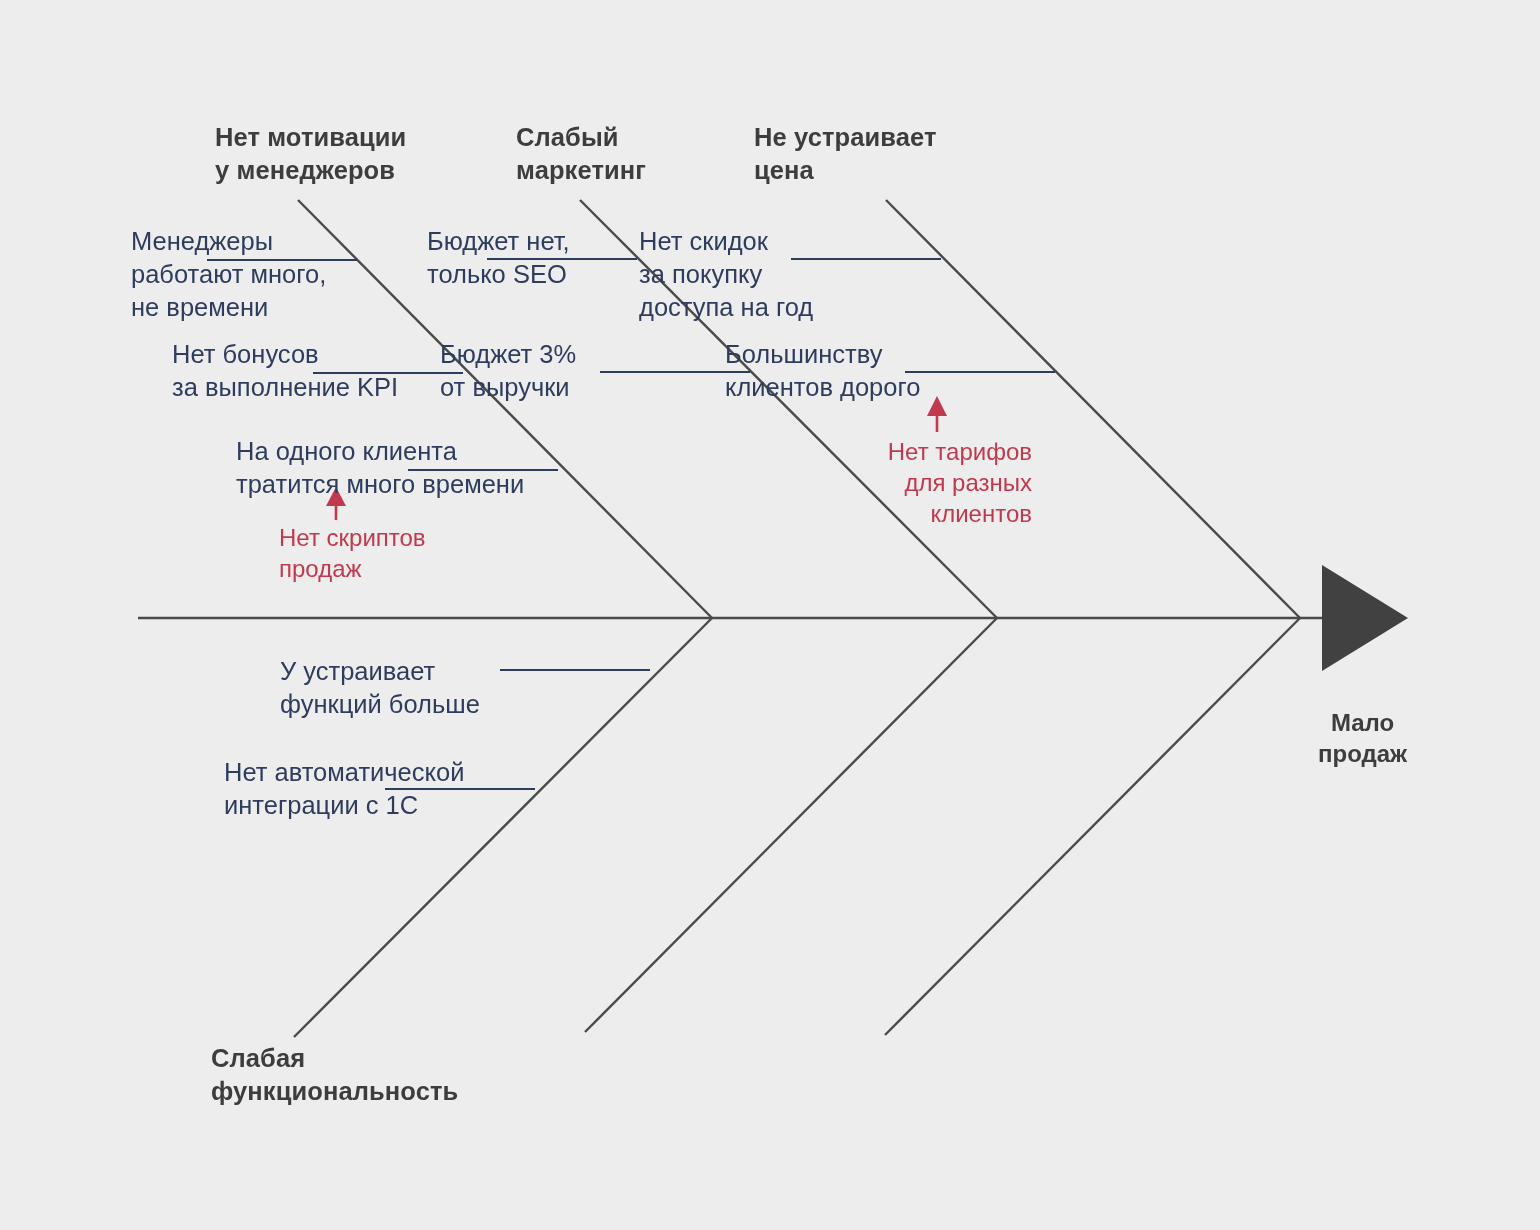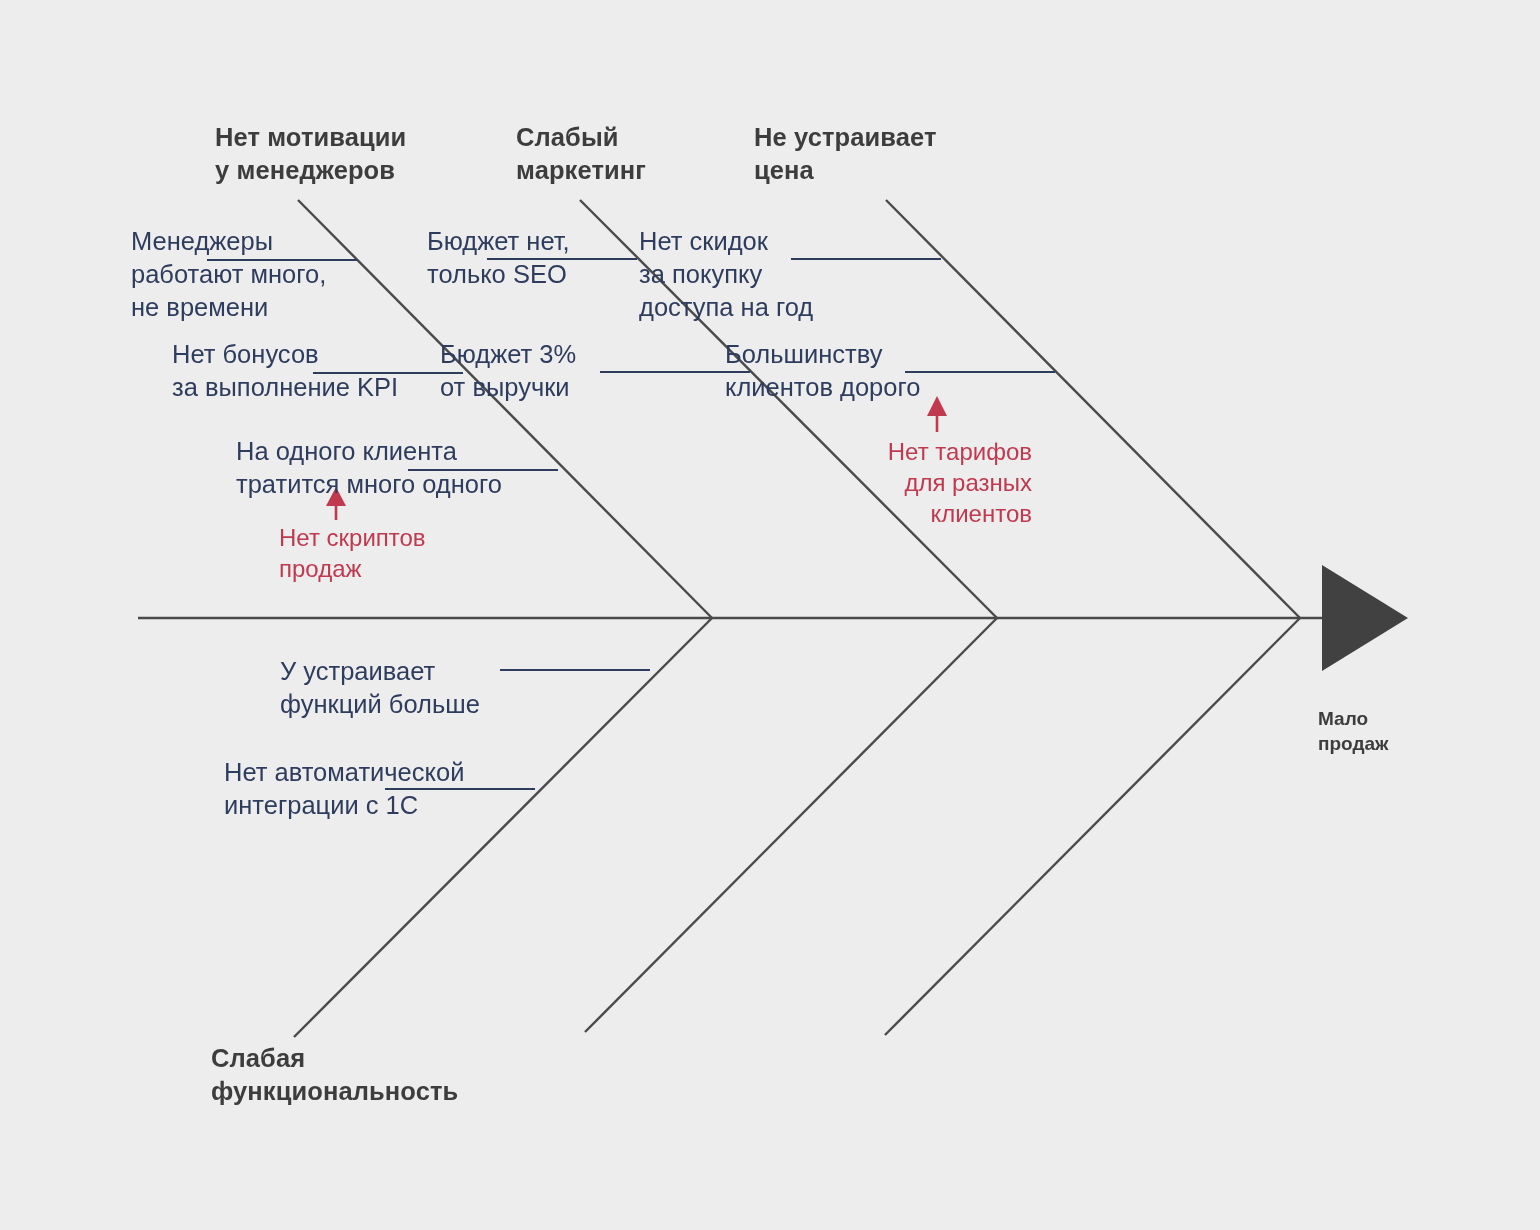--- a/index.html
+++ b/index.html
@@ -58,23 +58,24 @@
     white-space: pre;
     line-height: 1.30;
   }
   .category-label {
     font-size: 25.5px;
     font-weight: bold;
     color: #3d3d3d;
     letter-spacing: 0.1px;
   }
   .effect-label {
-    font-size: 19px;
+    font-size: 24px;
     font-weight: bold;
     color: #3d3d3d;
+    text-align: center;
   }
   .cause-label {
     font-size: 25.5px;
     font-weight: normal;
     color: #2e3c5d;
   }
   .cause-label.ta-right {
   }
   .annot-label {
     font-size: 24px;
@@ -136,21 +137,21 @@
   <div class="txt category-label" style="left:754px; top:121px;"><span>Не устраивает</span><br><span>цена</span></div>
 
   <div class="txt category-label" style="left:211px; top:1042px;"><span>Слабая</span><br><span>функциональность</span></div>
 
   <div class="txt effect-label" style="left:1318px; top:707px;"><span>Мало</span><br><span>продаж</span></div>
 
   <div class="txt cause-label" style="left:131px; top:225px;"><span>Менеджеры</span><br><span>работают много,</span><br><span>не времени</span></div>
 
   <div class="txt cause-label" style="left:172px; top:338px;"><span>Нет бонусов</span><br><span>за выполнение KPI</span></div>
 
-  <div class="txt cause-label" style="left:236px; top:435px;"><span>На одного клиента</span><br><span>тратится много одного</span></div>
+  <div class="txt cause-label" style="left:236px; top:435px;"><span>На одного клиента</span><br><span>тратится много времени</span></div>
 
   <div class="txt annot-label" style="left:279px; top:522px;"><span>Нет скриптов</span><br><span>продаж</span></div>
 
   <div class="txt cause-label" style="left:427px; top:225px;"><span>Бюджет нет,</span><br><span>только SEO</span></div>
 
   <div class="txt cause-label ta-right" style="left:440px; top:338px; width:260px;"><span>Бюджет 3%</span><br><span>от выручки</span></div>
 
   <div class="txt cause-label ta-right" style="left:639px; top:225px; width:300px;"><span>Нет скидок</span><br><span>за покупку</span><br><span>доступа на год</span></div>
 
   <div class="txt cause-label ta-right" style="left:725px; top:338px; width:330px;"><span>Большинству</span><br><span>клиентов дорого</span></div>

